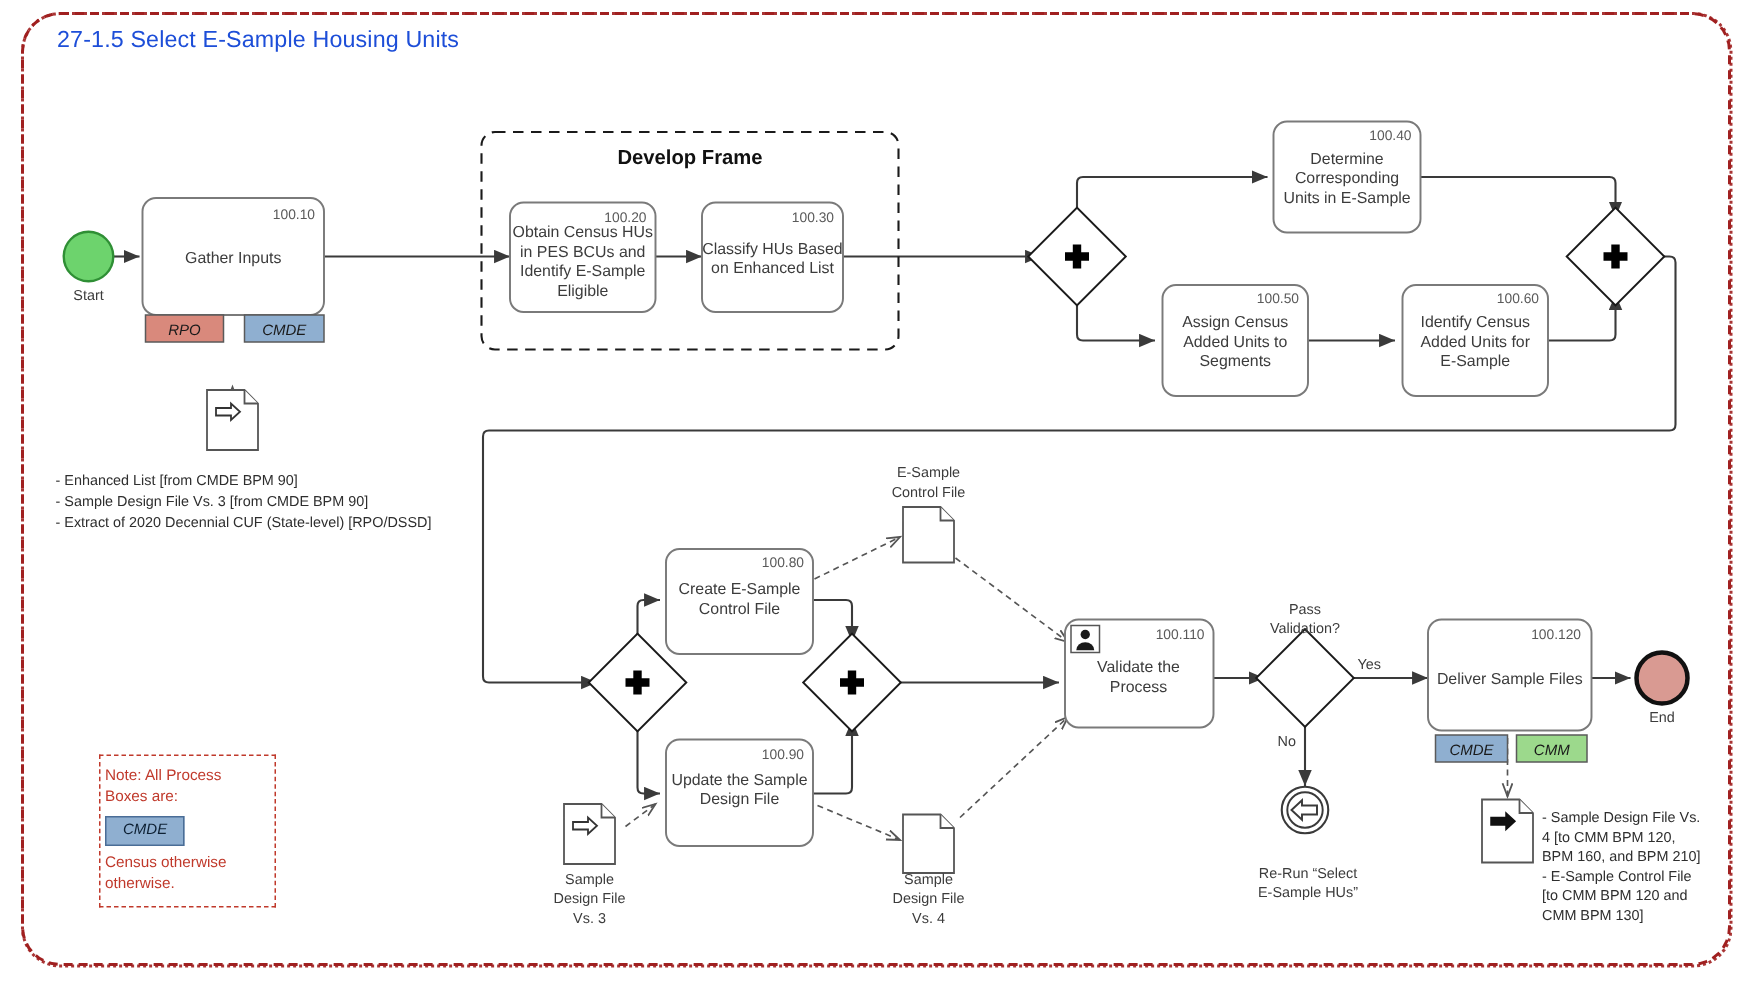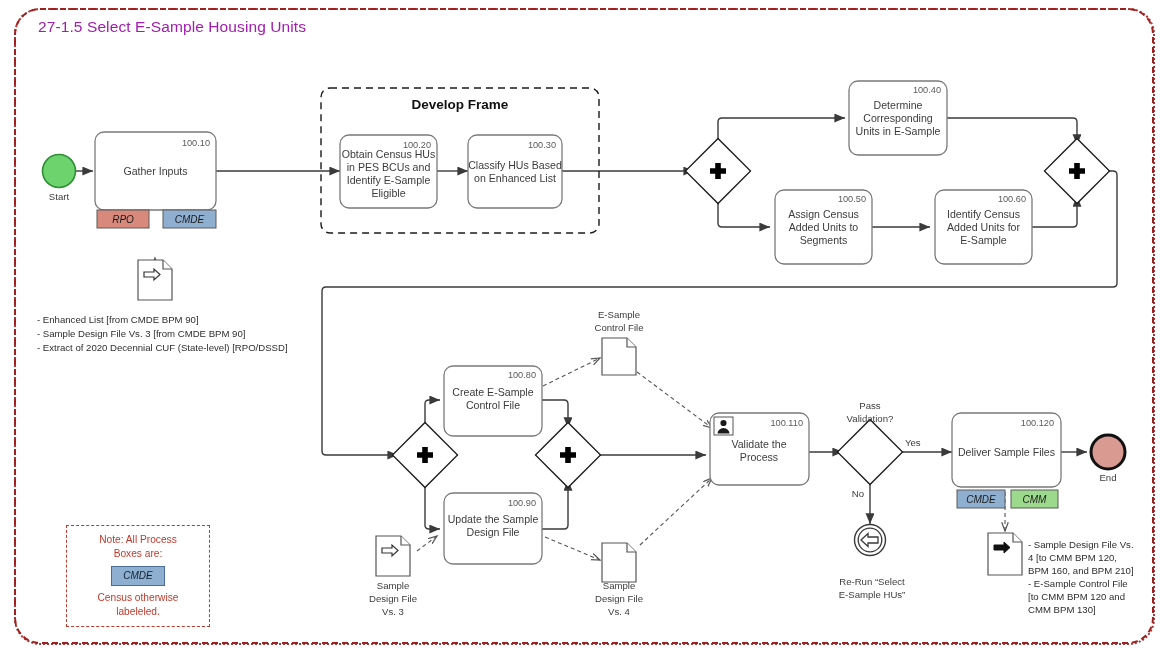--- a/index.html
+++ b/index.html
@@ -2,38 +2,38 @@
 <html><head>
 <meta charset="utf-8">
 <style>
   html,body{margin:0;padding:0;background:#ffffff;}
   body{width:1168px;height:656px;font-family:"Liberation Sans",sans-serif;overflow:hidden;}
   #stage{position:relative;width:1168px;height:656px;}
   #frame{position:absolute;left:14px;top:8px;width:1140px;height:636px;
          border:2.5px dashed #a02020;border-radius:26px;box-sizing:border-box;}
   #frame::after{content:"";position:absolute;left:-2.5px;top:-2.5px;right:-2.5px;bottom:-2.5px;
          border:2.5px dotted #a02020;border-radius:26px;pointer-events:none;opacity:.9;}
-  #title{position:absolute;left:38px;top:18px;font-size:15.5px;color:#a21caf;
+  #title{position:absolute;left:38px;top:18px;font-size:15.5px;color:#1d4ed8;
          letter-spacing:.1px;white-space:nowrap;}
   svg{position:absolute;left:0;top:0;width:1168px;height:656px;}
   .bx{fill:#ffffff;stroke:#7a7a7a;stroke-width:1.3;}
   .dgrp{fill:none;stroke:#1a1a1a;stroke-width:1.4;stroke-dasharray:7 5;}
   .ln{fill:none;stroke:#3a3a3a;stroke-width:1.4;}
   .dln{fill:none;stroke:#555;stroke-width:1.1;stroke-dasharray:4 3;}
   .gw{fill:#ffffff;stroke:#1a1a1a;stroke-width:1.3;}
   .doc{fill:#ffffff;stroke:#555;stroke-width:1.2;}
   .tx{font-family:"Liberation Sans",sans-serif;font-size:10.6px;fill:#3c3c3c;}
   .tid{font-family:"Liberation Sans",sans-serif;font-size:9.2px;fill:#5a5a5a;}
   .tlbl{font-family:"Liberation Sans",sans-serif;font-size:9.6px;fill:#3c3c3c;}
   .tgrp{font-family:"Liberation Sans",sans-serif;font-size:13.5px;font-weight:bold;fill:#111;}
   .ann{font-family:"Liberation Sans",sans-serif;font-size:9.6px;fill:#2e2e2e;}
   .lane{stroke:#5a5a5a;stroke-width:1;}
   .lanetx{font-family:"Liberation Sans",sans-serif;font-size:10px;font-style:italic;fill:#1a1a1a;}
-  #note{position:absolute;left:66px;top:525px;width:110px;padding:7px 16px;
-        border:1.5px dashed #c0392b;background:#fff;text-align:center;
+  #note{position:absolute;left:66px;top:503px;width:110px;padding:7px 3px;
+        border:1.5px dashed #c0392b;background:#fff;text-align:left;
         font-size:10.2px;color:#c0392b;line-height:14px;}
   #note .chip{display:inline-block;margin:5px 0;padding:2px 11px;background:#8fafd0;
         border:1px solid #4a6d96;color:#0d2033;font-style:italic;font-size:10px;}
 </style>
 </head>
 <body>
 
 <div id="stage">
   <div id="frame"></div>
   <div id="title">27-1.5 Select E-Sample Housing Units</div>
@@ -250,15 +250,15 @@
     <text class="ann" x="1028" y="587">- E-Sample Control File</text>
     <text class="ann" x="1028" y="600">[to CMM BPM 120 and</text>
     <text class="ann" x="1028" y="613">CMM BPM 130]</text>
   </svg>
 
   <div id="note">
     <div>Note: All Process</div>
     <div>Boxes are:</div>
     <div class="chip">CMDE</div>
     <div>Census otherwise</div>
-    <div>labeleled.</div>
+    <div>otherwise.</div>
   </div>
 </div>
 
 </body></html>

